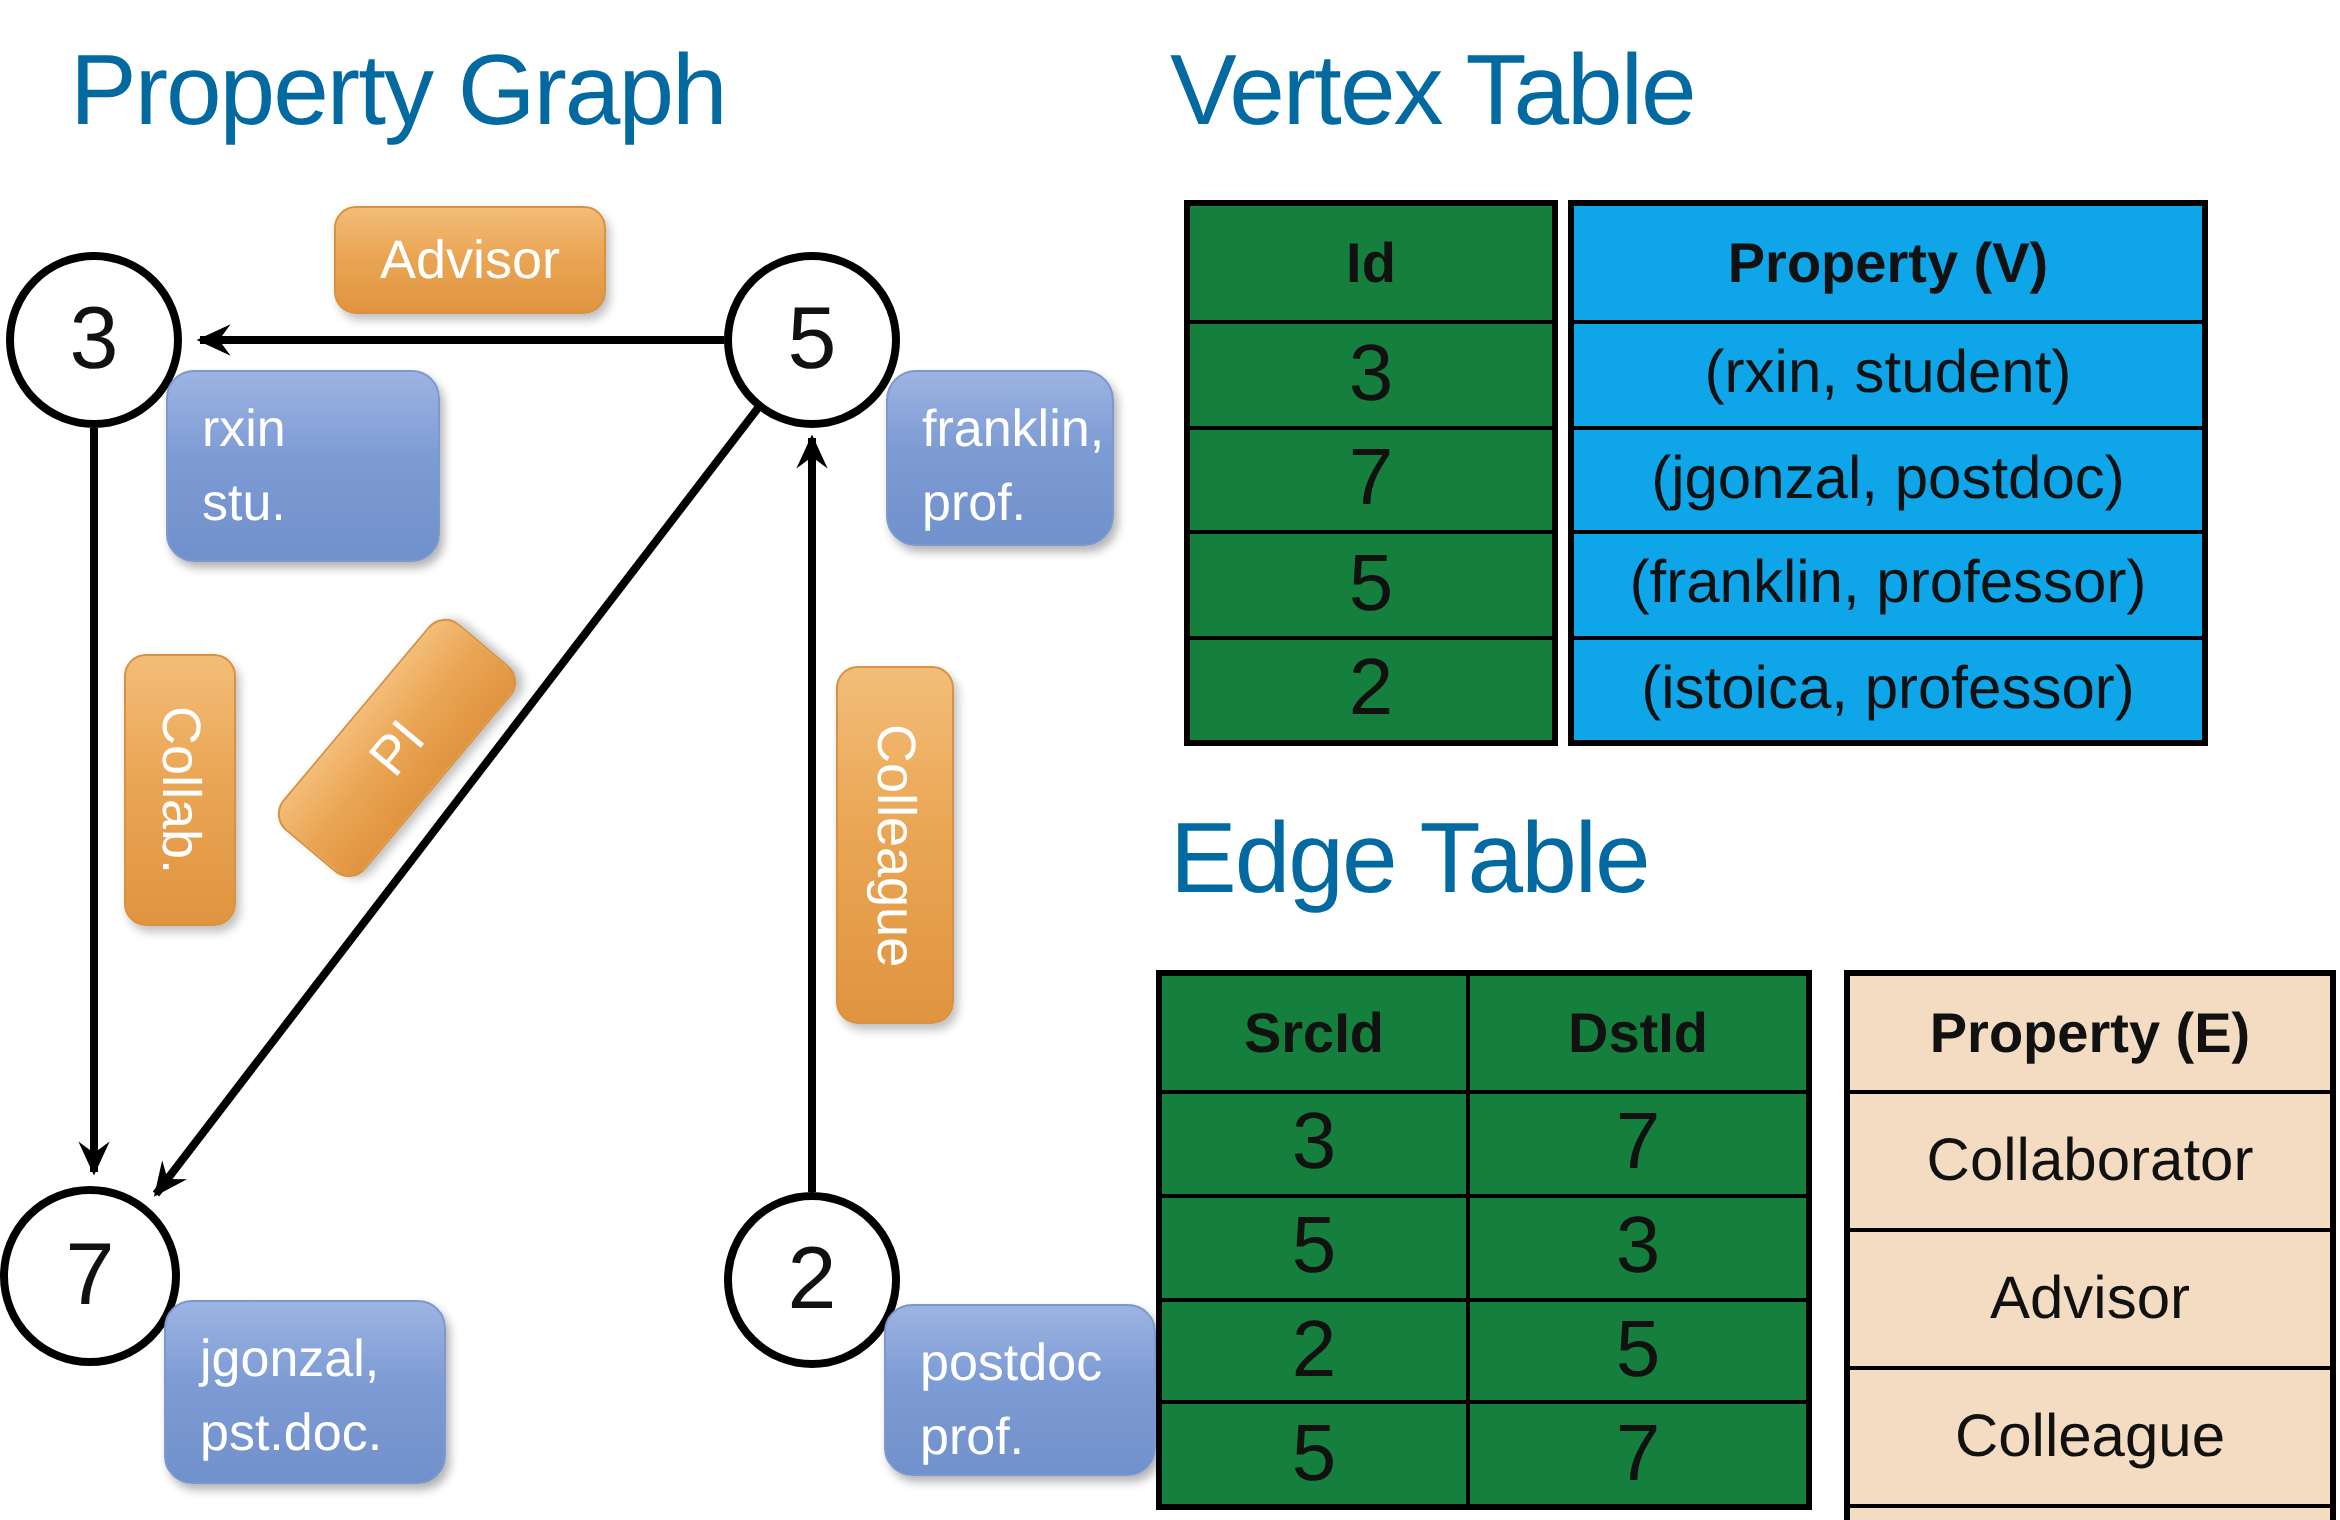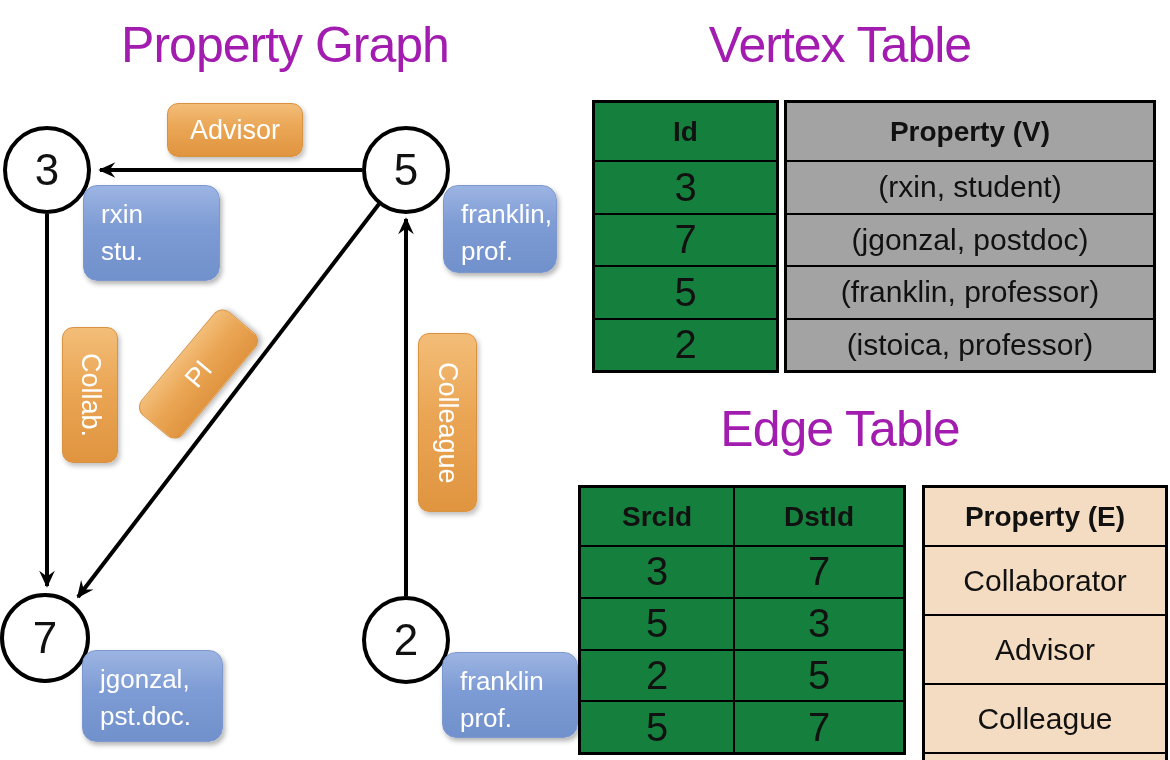--- a/index.html
+++ b/index.html
@@ -1,22 +1,22 @@
 <!DOCTYPE html>
 <html><head>
 <meta charset="utf-8">
 <style>
   * { margin:0; padding:0; box-sizing:border-box; }
   html,body { width:1170px; height:760px; background:#fff; overflow:hidden;
               font-family:"Liberation Sans", sans-serif; }
   .canvas { position:relative; width:1170px; height:760px; background:#fff; }
 
   
-  .big-title { position:absolute; text-align:center; font-weight:300;
-               font-size:50px; color:#a21caf; letter-spacing:-1px; white-space:nowrap; }
+  .big-title { position:absolute; text-align:left; font-weight:300;
+               font-size:50px; color:#0369a1; letter-spacing:-1px; white-space:nowrap; }
   #graph-title  { left:35px;  top:16px;  width:500px; }
   #vertex-title { left:585px; top:16px;  width:510px; }
   #edge-title   { left:585px; top:400px; width:510px; }
 
   
   #edge-svg { position:absolute; left:0; top:0; width:585px; height:760px; }
 
   .node { position:absolute; width:88px; height:88px; border-radius:50%;
           background:#fff; border:4px solid #000;
           display:flex; align-items:center; justify-content:center;
@@ -53,22 +53,22 @@
          display:grid; color:#111; }
   .tbl .cell { display:flex; align-items:center; justify-content:center;
                border-top:2px solid #000; white-space:nowrap; }
   .tbl .cell.first { border-top:none; }
   .hdr { font-weight:700; font-size:28px; }
   .num { font-size:40px; font-weight:300; }
   .prop { font-size:30px; font-weight:300; }
 
   #vt-id   { left:592px; top:100px; width:187px; height:273px;
              grid-template-rows:57px repeat(4,1fr); }
-  #vt-prop { left:784px; top:100px; width:372px; height:273px;
-             grid-template-rows:57px repeat(4,1fr); background:#a3a3a3; }
+  #vt-prop { left:784px; top:100px; width:320px; height:273px;
+             grid-template-rows:57px repeat(4,1fr); background:#0ea5e9; }
 
   #et-ids  { left:578px; top:485px; width:328px; height:270px;
              grid-template-columns:154px 1fr;
              grid-template-rows:57px repeat(4,1fr); grid-auto-flow:row; }
   #et-ids .cell.rborder { border-right:2px solid #000; }
   #et-prop { left:922px; top:485px; width:246px; height:339px;
              grid-template-rows:57px repeat(4,1fr); background:#f4dcc2; }
 </style>
 </head>
 <body>
@@ -110,21 +110,21 @@
   </div>
   <div class="vlabel" id="vlabel-5">
     <div>franklin,</div>
     <div>prof.</div>
   </div>
   <div class="vlabel" id="vlabel-7">
     <div>jgonzal,</div>
     <div>pst.doc.</div>
   </div>
   <div class="vlabel" id="vlabel-2">
-    <div>franklin</div>
+    <div>postdoc</div>
     <div>prof.</div>
   </div>
 
   <div class="elabel" id="elabel-advisor">
     <span>Advisor</span>
   </div>
   <div class="elabel" id="elabel-collab">
     <span class="vert-text">Collab.</span>
   </div>
   <div class="elabel" id="elabel-pi">

